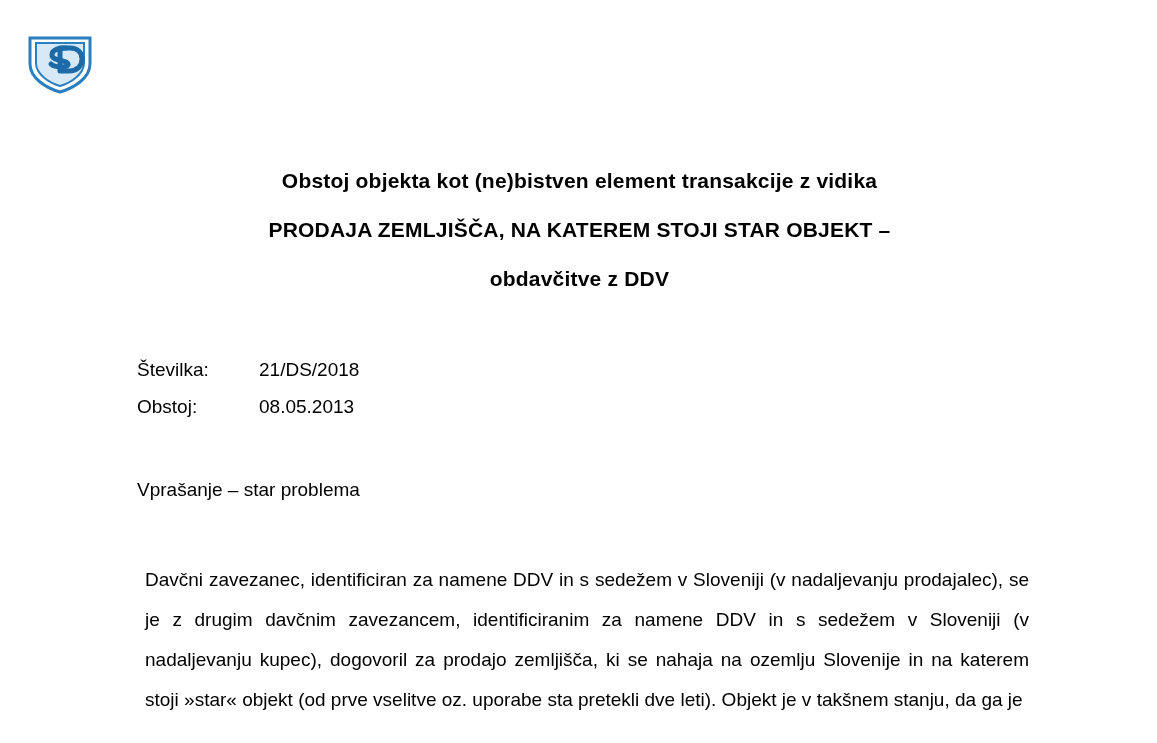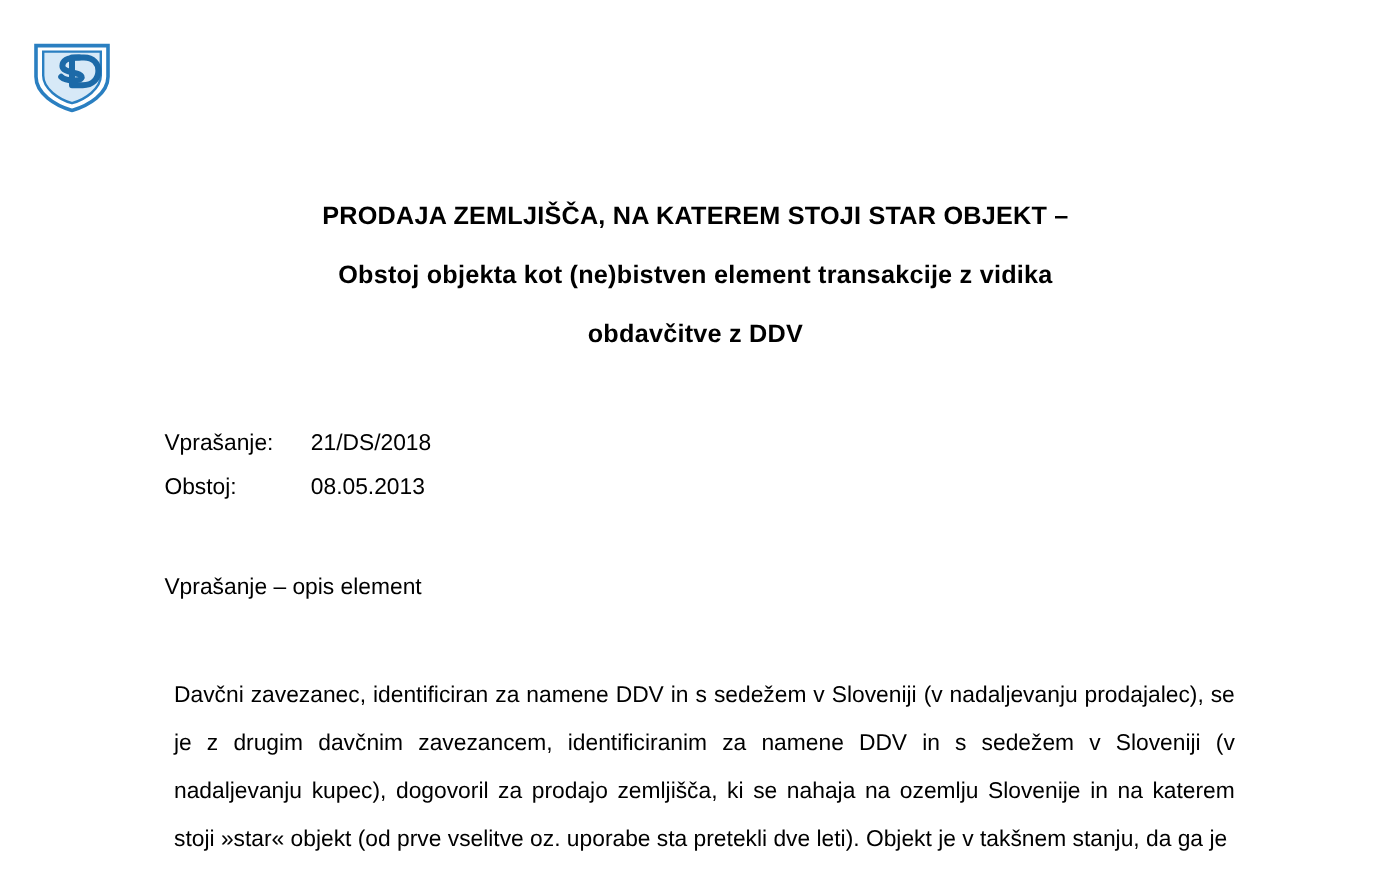--- a/index.html
+++ b/index.html
@@ -92,33 +92,33 @@
   <div class="logo">
     <svg viewBox="0 0 76 60" width="76" height="60" xmlns="http://www.w3.org/2000/svg">
       <path d="M8 4 H68 V30 C68 44 52 54 38 58 C24 54 8 44 8 30 Z" fill="none" stroke="#2a7fc1" stroke-width="3"></path>
       <path d="M14 9 H62 V29 C62 40 49 49 38 52 C27 49 14 40 14 29 Z" fill="#d7e9f7" stroke="#2a7fc1" stroke-width="2"></path>
       <path d="M44 14 C36 14 30 16 30 21 C30 26 40 26 44 28 C48 30 46 33 40 33 C35 33 31 32 29 30" fill="none" stroke="#1c6aa8" stroke-width="5" stroke-linecap="round"></path>
       <path d="M38 14 H48 C56 14 60 19 60 25 C60 32 55 37 47 37 H38 Z" fill="none" stroke="#1c6aa8" stroke-width="5" stroke-linejoin="round"></path>
     </svg>
   </div>
 
   <div class="title-block">
+    <div class="title-line l2">Obstoj objekta kot (ne)bistven element transakcije z vidika</div>
     <div class="title-line l1">PRODAJA ZEMLJIŠČA, NA KATEREM STOJI STAR OBJEKT –</div>
-    <div class="title-line l2">Obstoj objekta kot (ne)bistven element transakcije z vidika</div>
     <div class="title-line l3">obdavčitve z DDV</div>
   </div>
 
   <div class="meta">
     <div class="meta-row">
-      <span class="meta-label">Vprašanje:</span><span class="meta-value">21/DS/2018</span>
+      <span class="meta-label">Številka:</span><span class="meta-value">21/DS/2018</span>
     </div>
     <div class="meta-row">
       <span class="meta-label">Obstoj:</span><span class="meta-value">08.05.2013</span>
     </div>
   </div>
 
-  <div class="section-heading">Vprašanje – opis element</div>
+  <div class="section-heading">Vprašanje – star problema</div>
 
   <div class="body-text">
     <p>Davčni zavezanec, identificiran za namene DDV in s sedežem v Sloveniji (v nadaljevanju prodajalec), se je z drugim davčnim zavezancem, identificiranim za namene DDV in s sedežem v Sloveniji (v nadaljevanju kupec), dogovoril za prodajo zemljišča, ki se nahaja na ozemlju Slovenije in na katerem stoji »star« objekt (od prve vselitve oz. uporabe sta pretekli dve leti). Objekt je v takšnem stanju, da ga je</p>
   </div>
 
 </div>
 
 </body></html>

